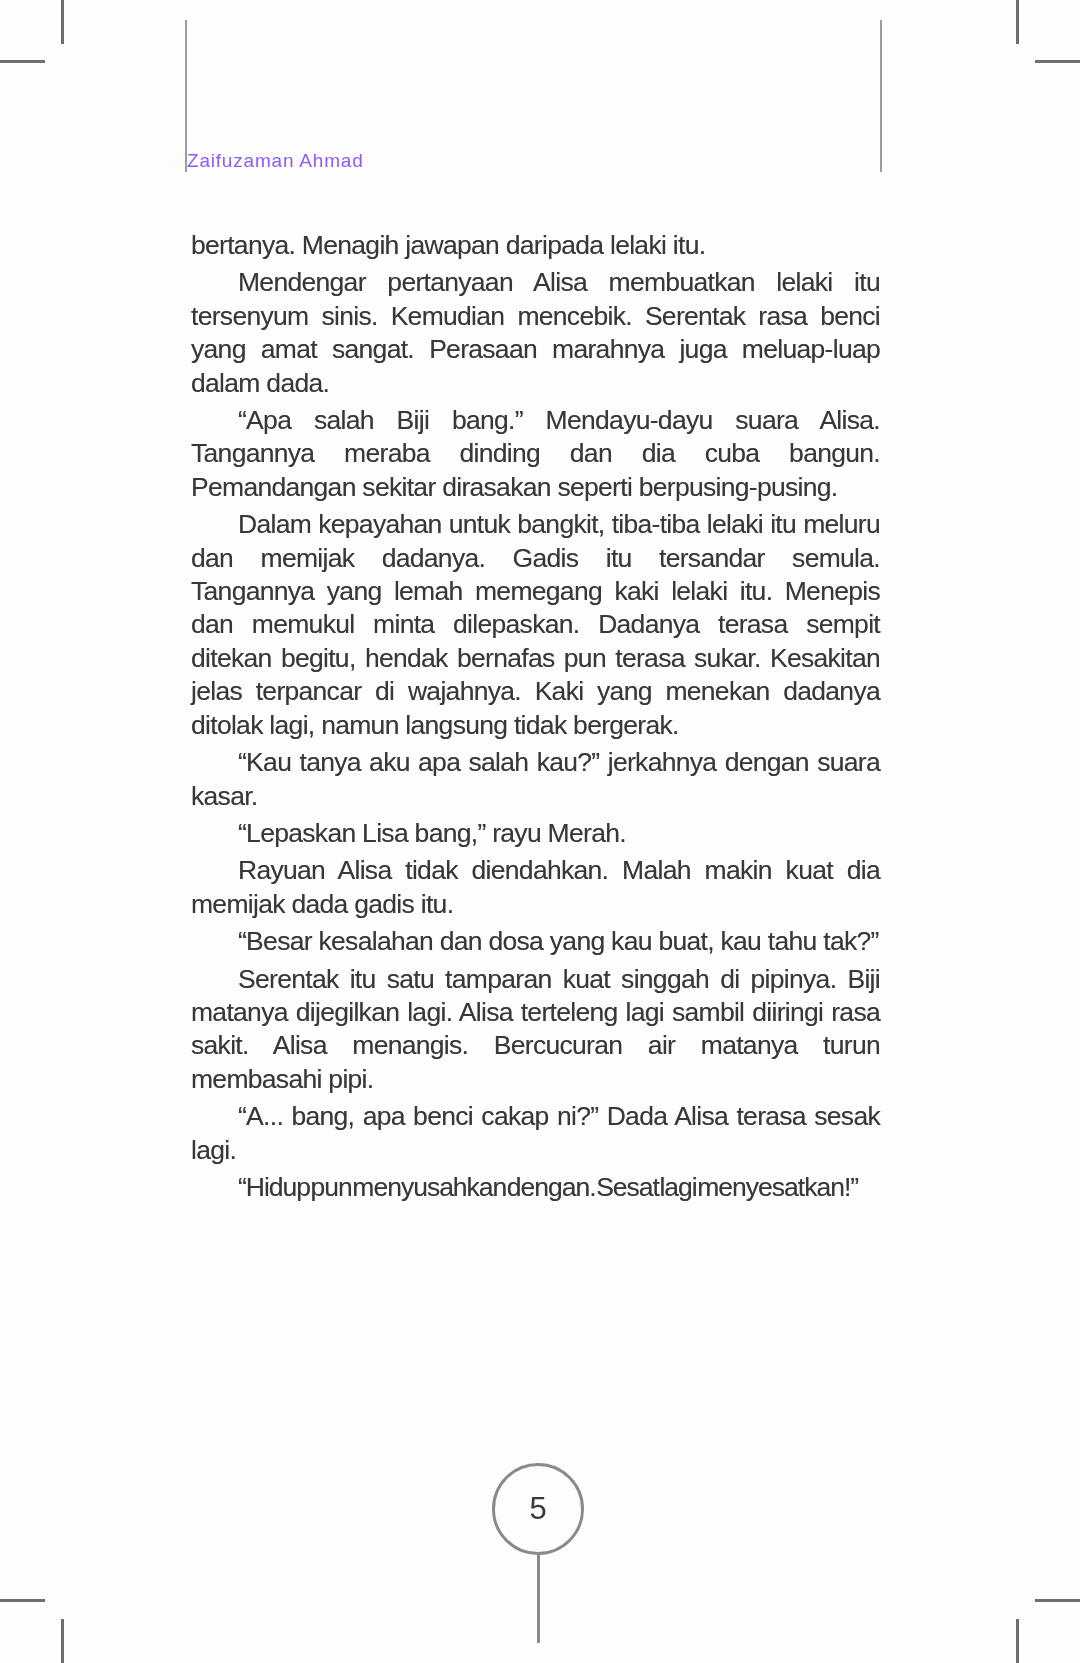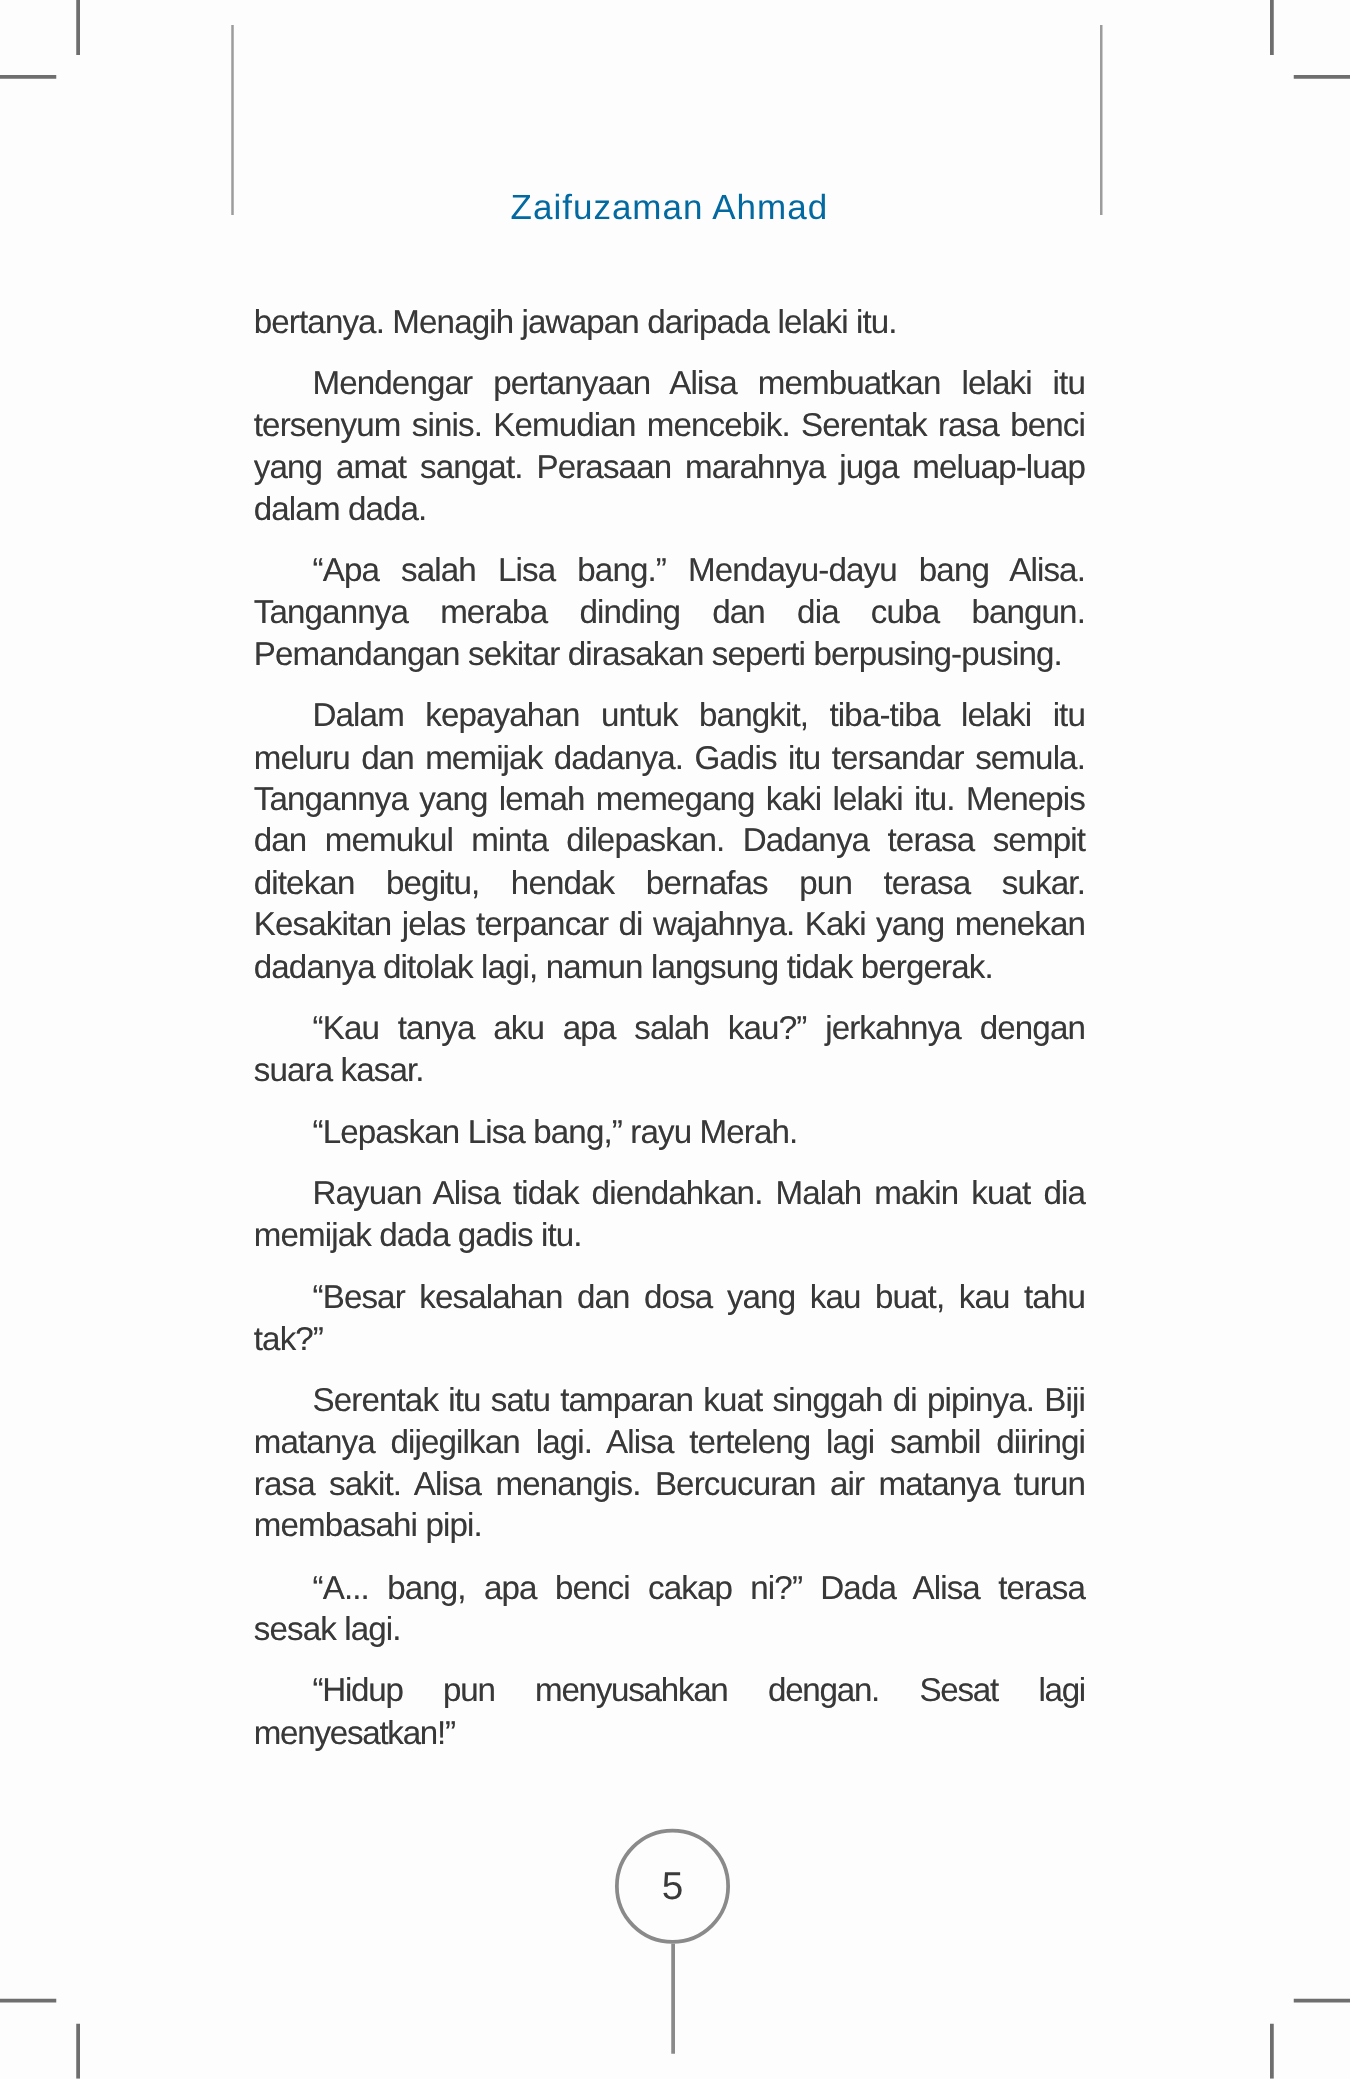--- a/index.html
+++ b/index.html
@@ -41,40 +41,39 @@
     background: #9c9c9c;
   }
   .guide.left { left: 185px; }
   .guide.right { left: 880px; }
   
   .running-header {
     position: absolute;
     left: 187px;
     top: 150px;
     width: 697px;
-    text-align: center;
-    font-size: 28px;
+    font-size: 19px;
     letter-spacing: 0.8px;
-    color: #0369a1;
+    color: #8b5cf6;
   }
   
   .text-block {
     position: absolute;
     left: 187px;
     top: 225px;
     width: 697px;
     color: #383838;
     font-size: 26.5px;
     line-height: 33.4px;
     letter-spacing: -0.7px;
     text-align: justify;
     text-shadow: 0 0 0.5px rgba(56,56,56,0.45);
   }
   .text-block p {
-    margin: 16px;
+    margin: 4px;
     padding: 0;
     text-indent: 47px;
   }
   .text-block p.no-indent { text-indent: 0; }
   .text-block p.tight {
     word-spacing: -0.22em;
     letter-spacing: -1px;
   }
   
   .page-number-badge {
@@ -119,21 +118,21 @@
   <div class="mark v br-v"></div>
 
   <div class="guide left"></div>
   <div class="guide right"></div>
 
   <div class="running-header">Zaifuzaman Ahmad</div>
 
   <div class="text-block">
     <p class="no-indent">bertanya. Menagih jawapan daripada lelaki itu.</p>
     <p>Mendengar pertanyaan Alisa membuatkan lelaki itu tersenyum sinis. Kemudian mencebik. Serentak rasa benci yang amat sangat. Perasaan marahnya juga meluap-luap dalam dada.</p>
-    <p>“Apa salah Lisa bang.” Mendayu-dayu bang Alisa. Tangannya meraba dinding dan dia cuba bangun. Pemandangan sekitar dirasakan seperti berpusing-pusing.</p>
+    <p>“Apa salah Biji bang.” Mendayu-dayu suara Alisa. Tangannya meraba dinding dan dia cuba bangun. Pemandangan sekitar dirasakan seperti berpusing-pusing.</p>
     <p>Dalam kepayahan untuk bangkit, tiba-tiba lelaki itu meluru dan memijak dadanya. Gadis itu tersandar semula. Tangannya yang lemah memegang kaki lelaki itu. Menepis dan memukul minta dilepaskan. Dadanya terasa sempit ditekan begitu, hendak bernafas pun terasa sukar. Kesakitan jelas terpancar di wajahnya. Kaki yang menekan dadanya ditolak lagi, namun langsung tidak bergerak.</p>
     <p>“Kau tanya aku apa salah kau?” jerkahnya dengan suara kasar.</p>
     <p>“Lepaskan Lisa bang,” rayu Merah.</p>
     <p>Rayuan Alisa tidak diendahkan. Malah makin kuat dia memijak dada gadis itu.</p>
     <p>“Besar kesalahan dan dosa yang kau buat, kau tahu tak?”</p>
     <p>Serentak itu satu tamparan kuat singgah di pipinya. Biji matanya dijegilkan lagi. Alisa terteleng lagi sambil diiringi rasa sakit. Alisa menangis. Bercucuran air matanya turun membasahi pipi.</p>
     <p>“A... bang, apa benci cakap ni?” Dada Alisa terasa sesak lagi.</p>
     <p class="tight">“Hidup pun menyusahkan dengan. Sesat lagi menyesatkan!”</p>
   </div>
 

